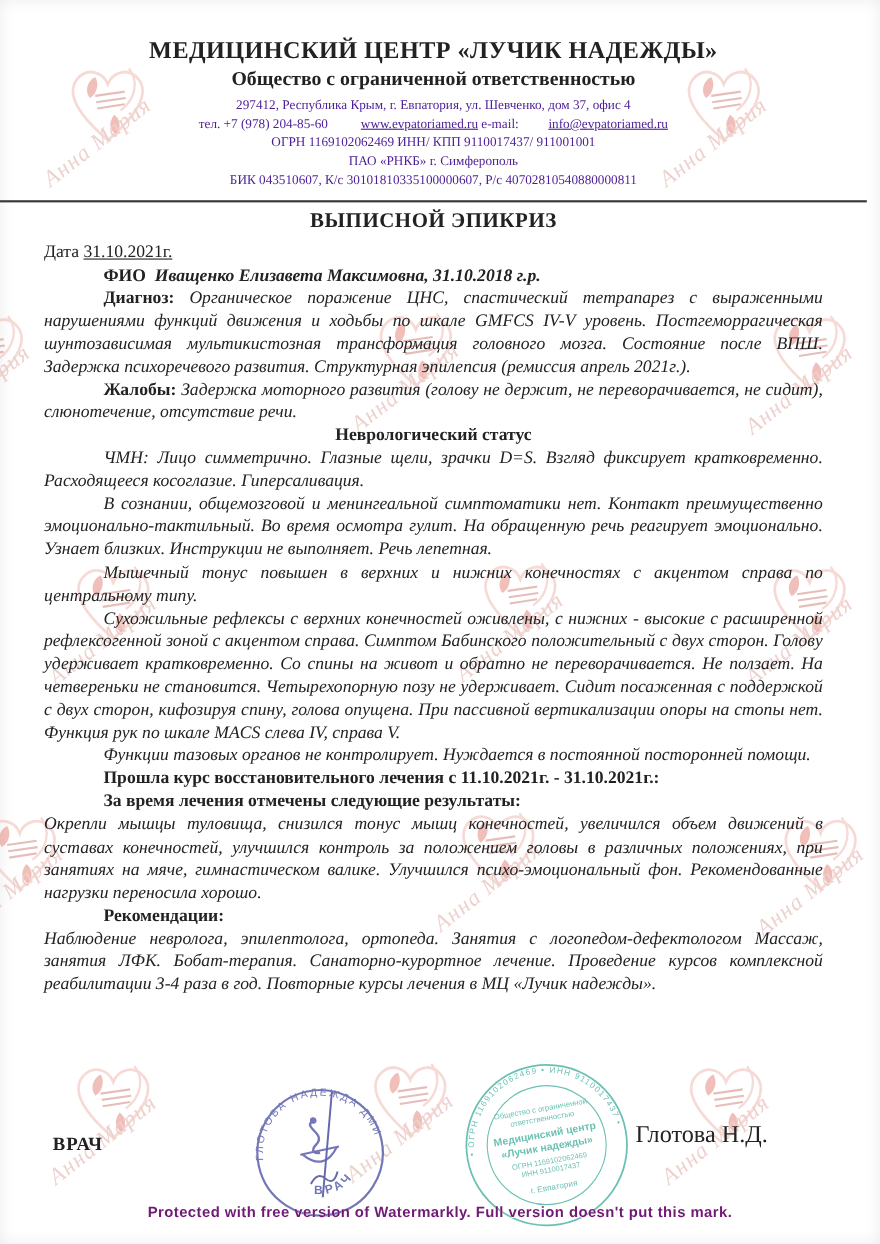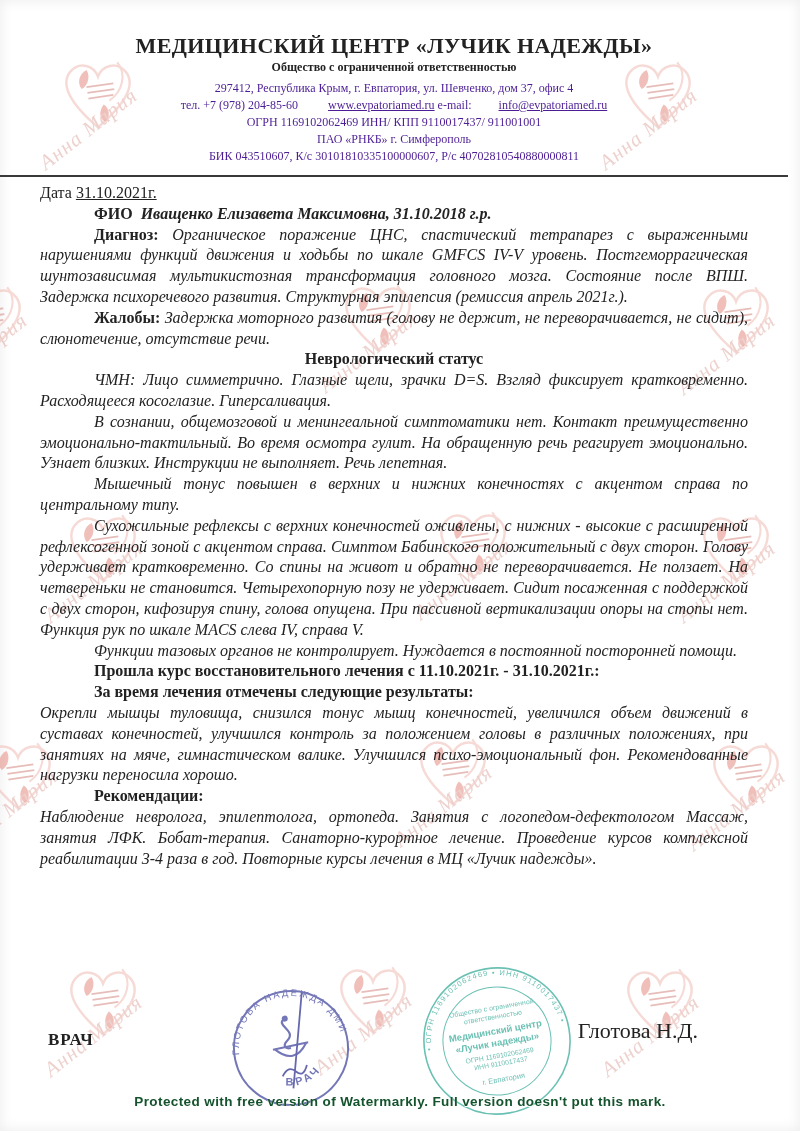--- a/index.html
+++ b/index.html
@@ -9,21 +9,21 @@
   
   .wm-layer{position:absolute;inset:0;z-index:0;pointer-events:none;}
   .wm{position:absolute;width:170px;height:150px;opacity:.55;}
   .wm .wm-text{position:absolute;left:-8px;top:108px;font-style:italic;font-size:21px;
        color:#dfaca6;transform:rotate(-38deg);transform-origin:left center;white-space:nowrap;
        letter-spacing:1px;}
   
   .content{position:relative;z-index:1;padding:26px 52px 0 40px;}
   .hdr{text-align:center;line-height:1.12;}
   .hdr-title{font-size:22px;font-weight:bold;letter-spacing:.4px;margin:8px 0 2px 0;}
-  .hdr-sub{font-size:12px;font-weight:bold;margin:2px 0 6px 0;}
+  .hdr-sub{font-size:18px;font-weight:bold;margin:2px 0 6px 0;}
   .hdr-small{font-size:12px;line-height:17px;color:#4c1d95;}
   .u{text-decoration:underline;margin-left:24px;}
   .sep{border:none;border-top:2px solid #3a3a3a;margin:10px -40px 6px -40px;}
   .doc-title{text-align:center;font-size:19px;font-weight:bold;letter-spacing:.5px;margin:2px 0 8px 0;}
   .body-text{font-size:16px;line-height:20.8px;font-style:italic;text-align:justify;}
   .body-text p{margin:0;}
   .ind{text-indent:54px;}
   .noind{text-indent:0;}
   .lbl{font-style:normal;font-weight:bold;}
   .bold-it{font-weight:bold;}
@@ -32,21 +32,21 @@
   .date-line{font-style:normal;font-size:16px;}
   .date-val{text-decoration:underline;}
   .fio-line{font-weight:bold;}
   
   .footer{position:absolute;left:0;right:0;top:1000px;height:131px;z-index:2;}
   .doctor-label{position:absolute;left:48px;top:30px;font-weight:bold;font-size:17px;letter-spacing:1px;}
   .doctor-name{position:absolute;right:102px;top:18px;font-size:22px;}
   .stamp-blue{position:absolute;left:225px;top:-18px;transform:rotate(-12deg);opacity:.85;}
   .stamp-teal{position:absolute;left:418px;top:-38px;transform:rotate(-10deg);opacity:.8;}
   .wm-note{position:absolute;left:0;right:0;top:94px;text-align:center;font-family:"Liberation Sans","DejaVu Sans",sans-serif;
-       font-size:13.5px;font-weight:bold;color:#14532d;letter-spacing:.4px;text-shadow:0 1px 0 #fff;}
+       font-size:13.5px;font-weight:bold;color:#701a75;letter-spacing:.4px;text-shadow:0 1px 0 #fff;}
 </style>
 </head>
 <body>
 
 <div class="page">
 
   <div class="wm-layer" id="wm-layer">
       <div class="wm" style="left: 50px; top: 45px;">
  <svg width="96" height="92" viewBox="0 0 100 96">
    <path d="M50,86 C22,62 10,42 21,28 C31,16 46,22 50,33 C54,22 69,16 79,28 C90,42 78,62 50,86 Z" fill="none" stroke="#f0bcb5" stroke-width="2.6"></path>
@@ -228,20 +228,21 @@
         <span>e-mail:</span>
         <span class="u">info@evpatoriamed.ru</span>
       </div>
       <div class="hdr-small">ОГРН 1169102062469  ИНН/ КПП 9110017437/ 911001001</div>
       <div class="hdr-small">ПАО «РНКБ» г. Симферополь</div>
       <div class="hdr-small">БИК 043510607, К/с 30101810335100000607, Р/с 40702810540880000811</div>
     </div>
 
     <hr class="sep">
 
+    <div class="doc-title">ВЫПИСНОЙ ЭПИКРИЗ</div>
 
     <div class="body-text">
       <p class="date-line">
         <span>Дата</span>
         <span class="date-val">31.10.2021г.</span>
       </p>
       <p class="ind fio-line">
         <span class="lbl">ФИО</span>&nbsp;
         <span class="bold-it">Иващенко Елизавета Максимовна, 31.10.2018 г.р.</span>
       </p>

